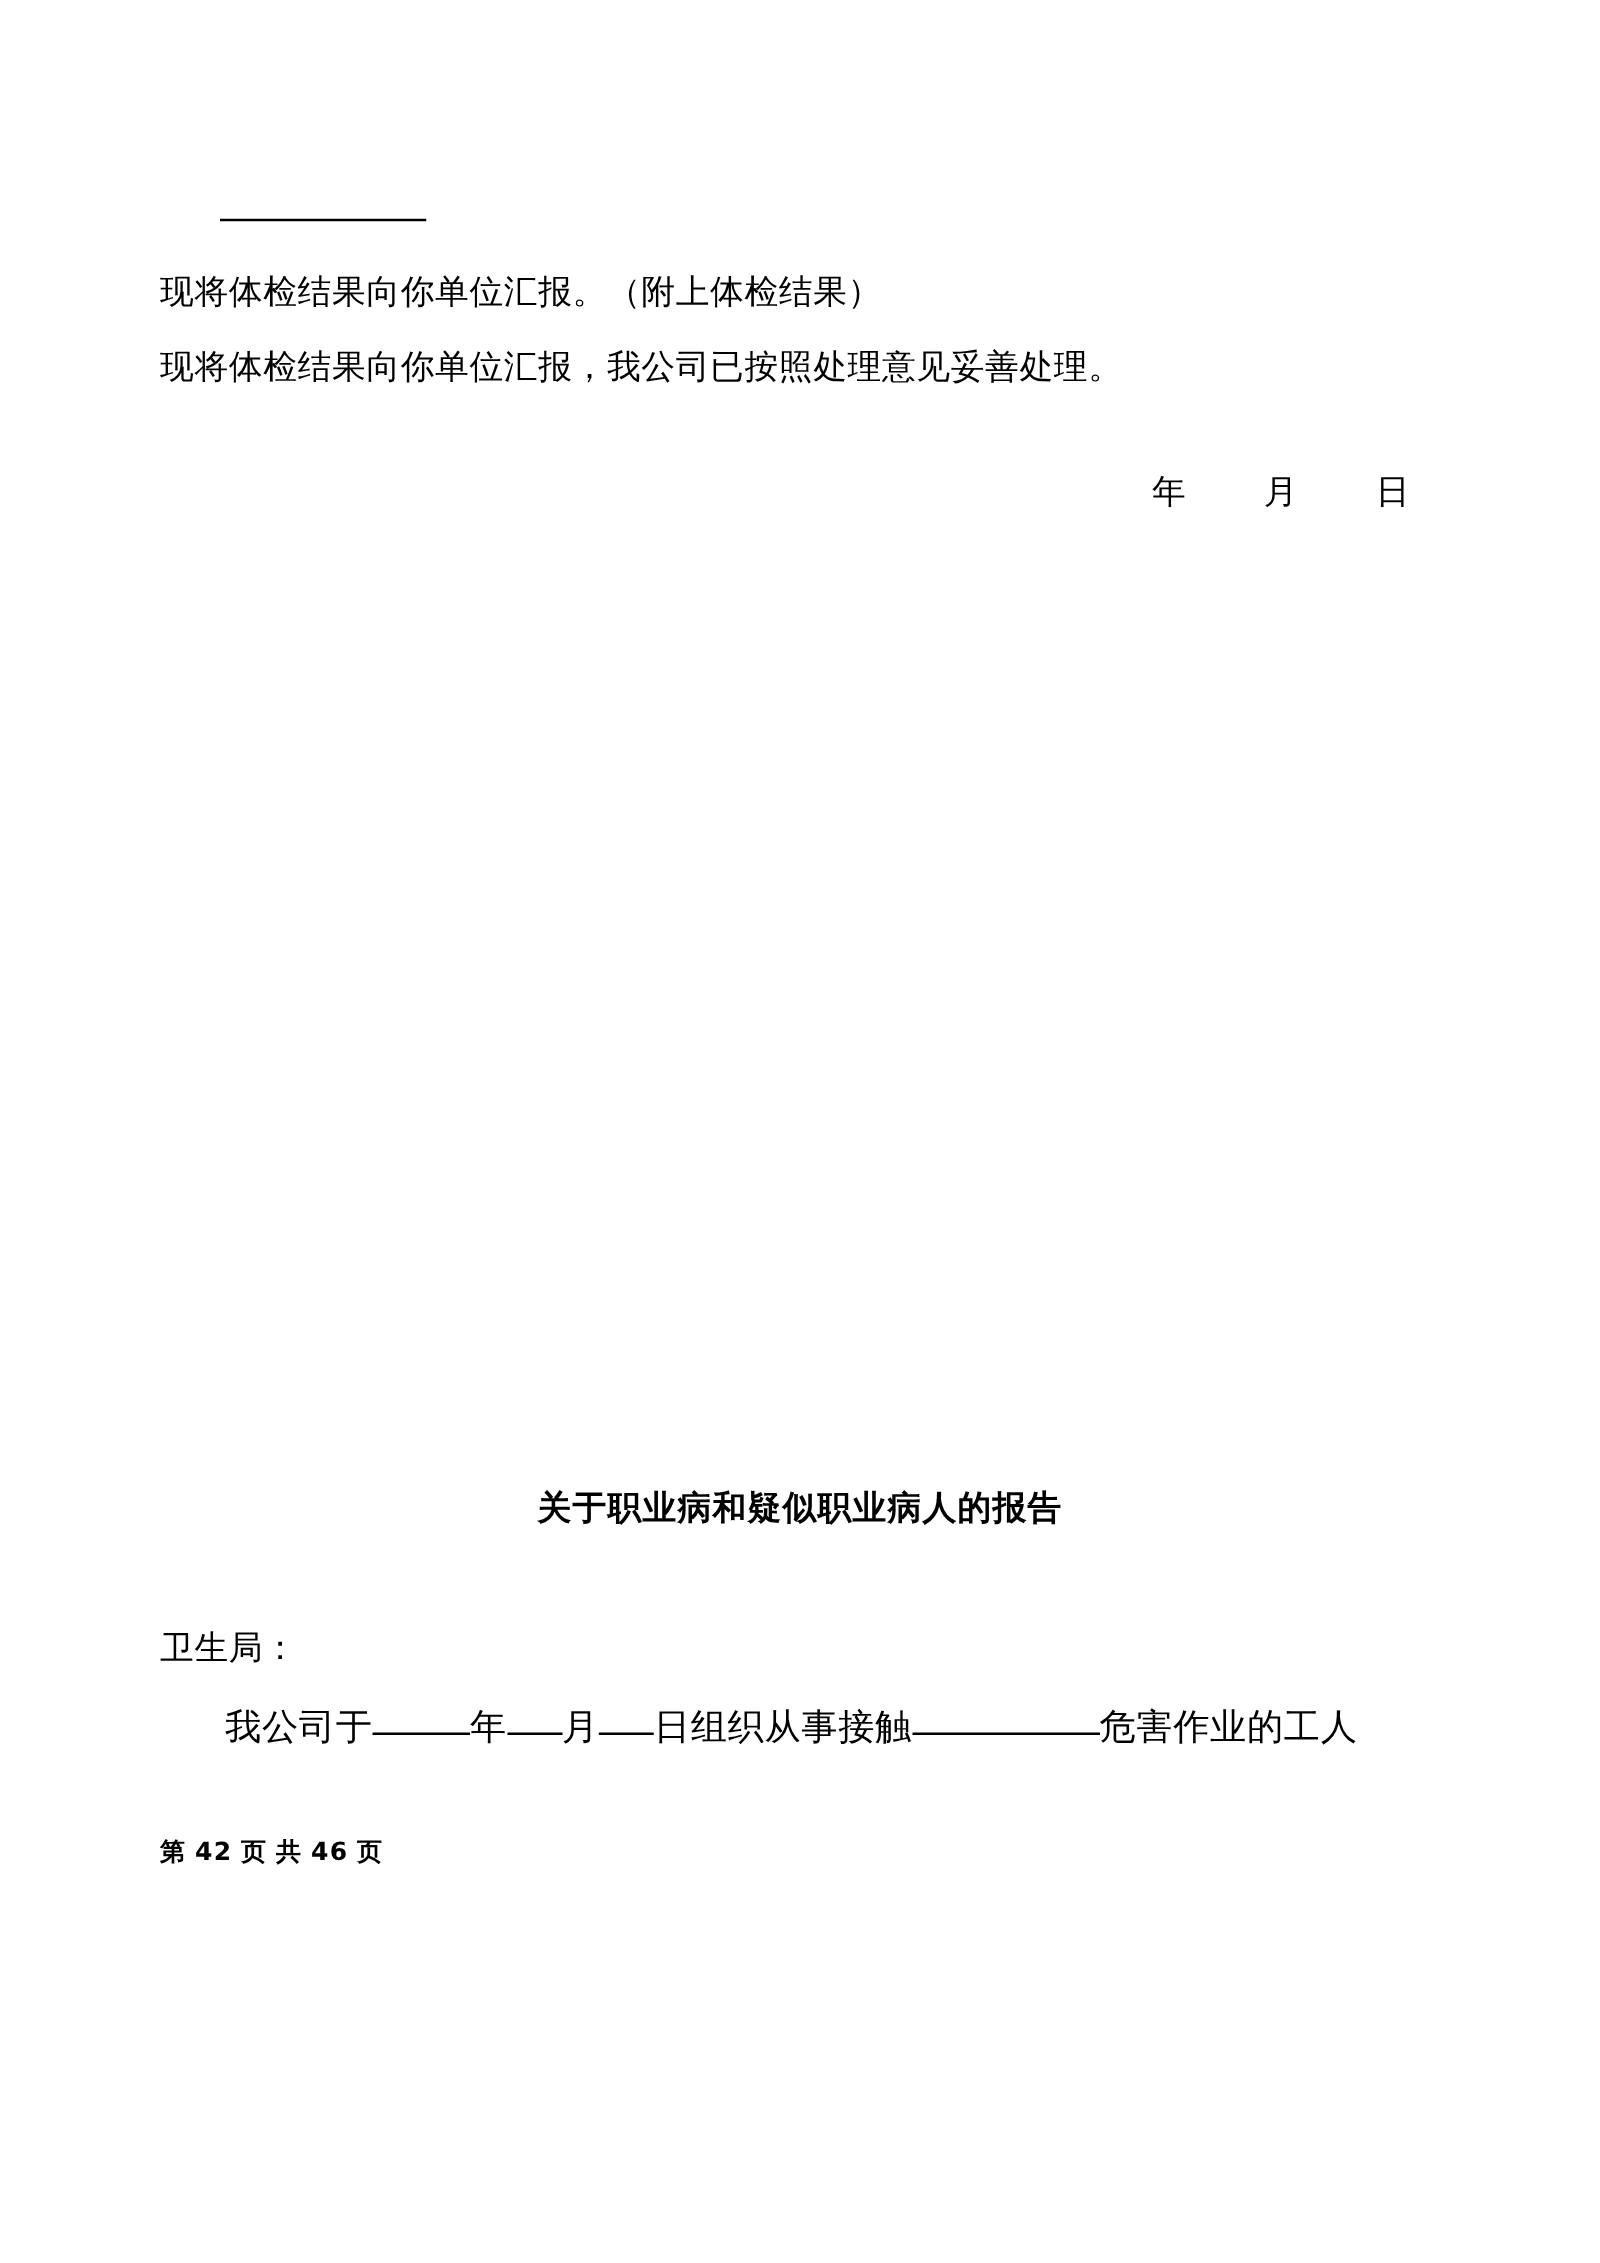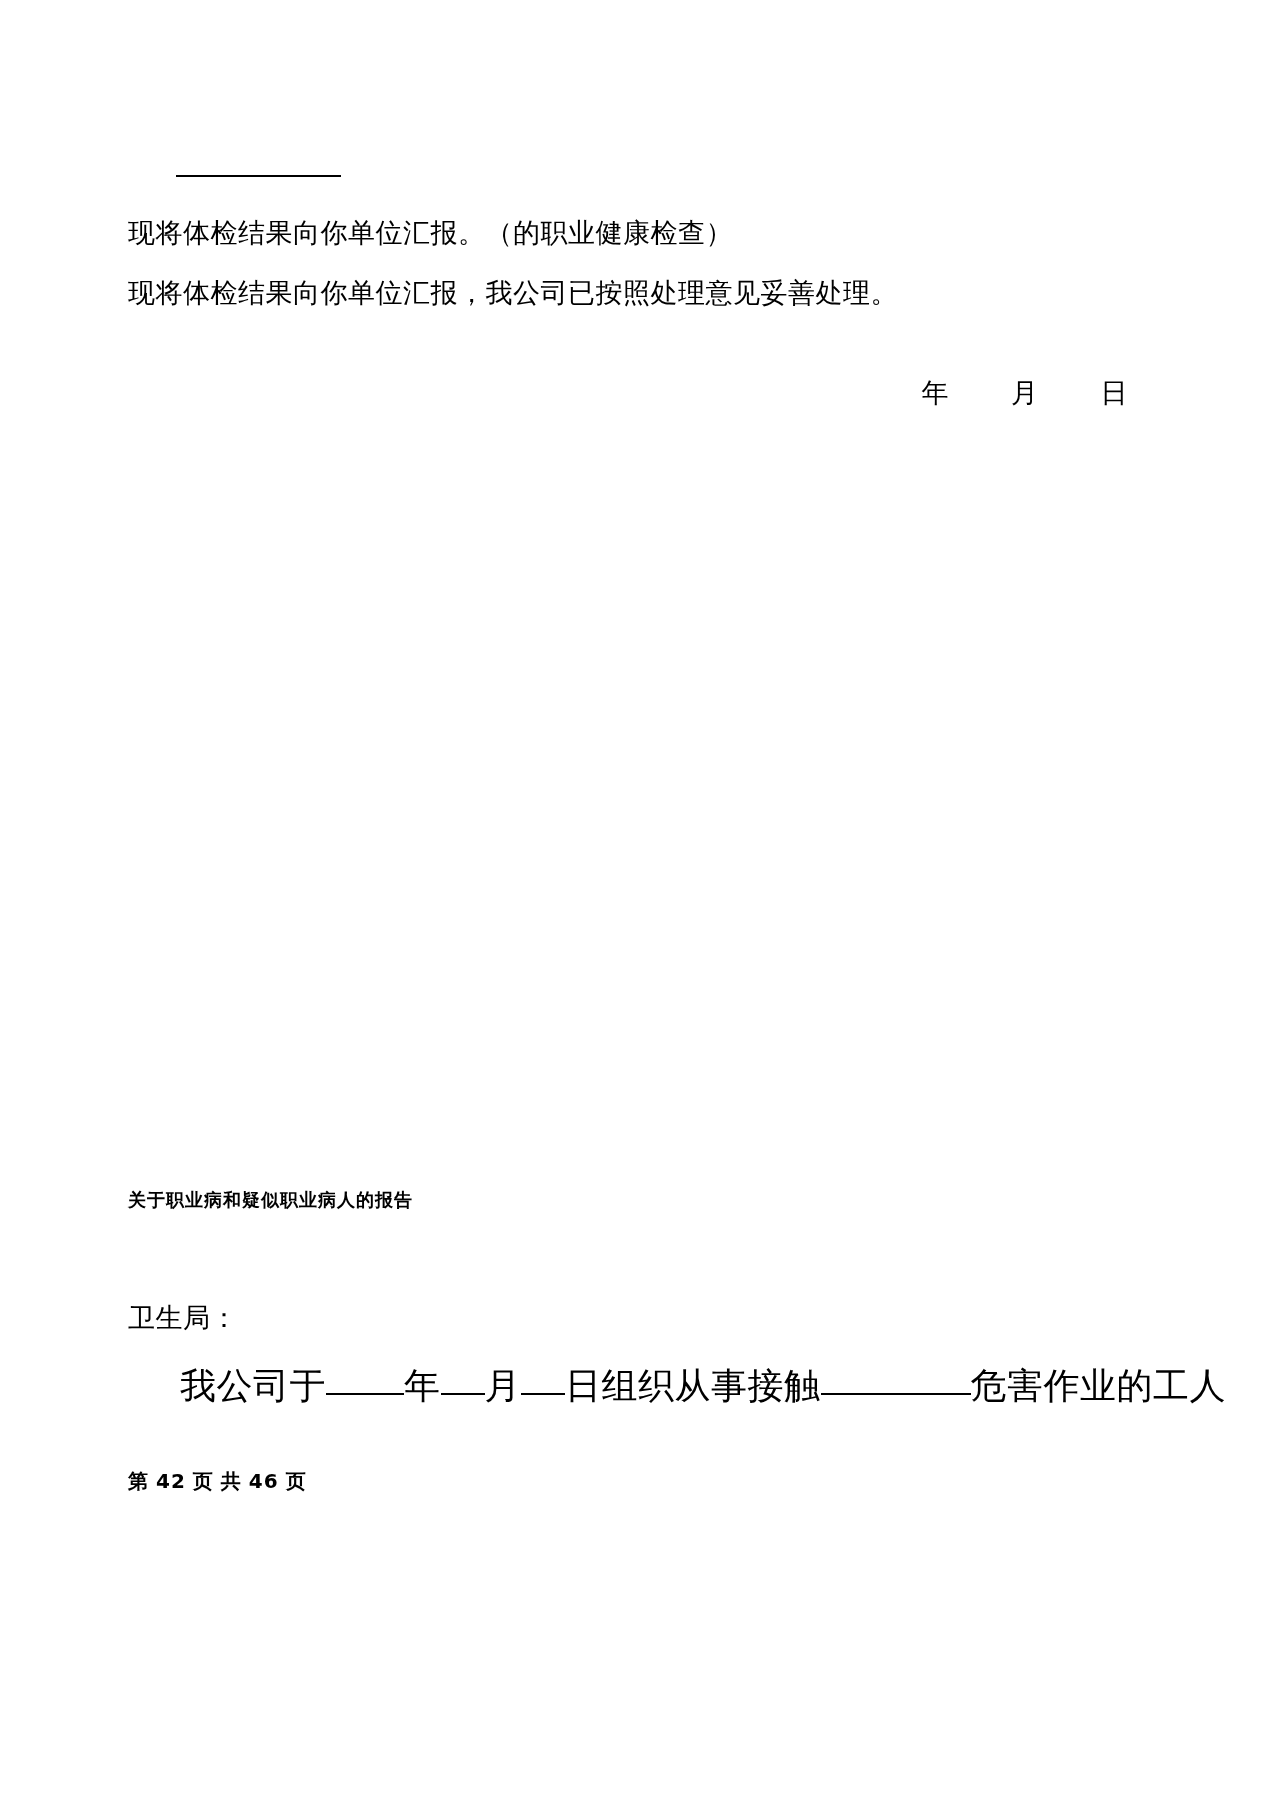--- a/index.html
+++ b/index.html
@@ -78,40 +78,40 @@
   }
   .date-line span { display: inline-block; }
   .gap-a { width: 62px; }
   .gap-b { width: 62px; }
 
   .section-title {
     position: absolute;
     left: 0;
     top: 1188px;
     width: 1024px;
-    text-align: left;
-    font-size: 18px;
+    text-align: center;
+    font-size: 27px;
     font-weight: bold;
     letter-spacing: 1px;
     font-family: "DejaVu Sans", "Liberation Sans", sans-serif;
   }
 
   .addressee {
     position: absolute;
     left: 0px;
     top: 1300px;
     font-size: 27px;
     letter-spacing: 0.5px;
   }
 
   .para-last {
     position: absolute;
     left: 0px;
     top: 1362px;
-    font-size: 36px;
+    font-size: 29px;
     letter-spacing: 0.5px;
     white-space: nowrap;
   }
   .indent2 { display: inline-block; width: 52px; }
 
   .footer {
     position: absolute;
     left: 0;
     top: 1468px;
     width: 1024px;
@@ -128,21 +128,21 @@
 <body>
 
 <div class="page">
   <div class="content">
 
     <div class="para line1">
       <span class="blank-long"></span>
     </div>
 
     <div class="para line2">
-      <span>现将体检结果向你单位汇报。（的职业健康检查）</span>
+      <span>现将体检结果向你单位汇报。（附上体检结果）</span>
     </div>
 
     <div class="para line3">
       <span>现将体检结果向你单位汇报，我公司已按照处理意见妥善处理。</span>
     </div>
 
     <div class="date-line">
       <span>年</span><span class="gap-a"></span><span>月</span><span class="gap-b"></span><span>日</span>
     </div>
 

